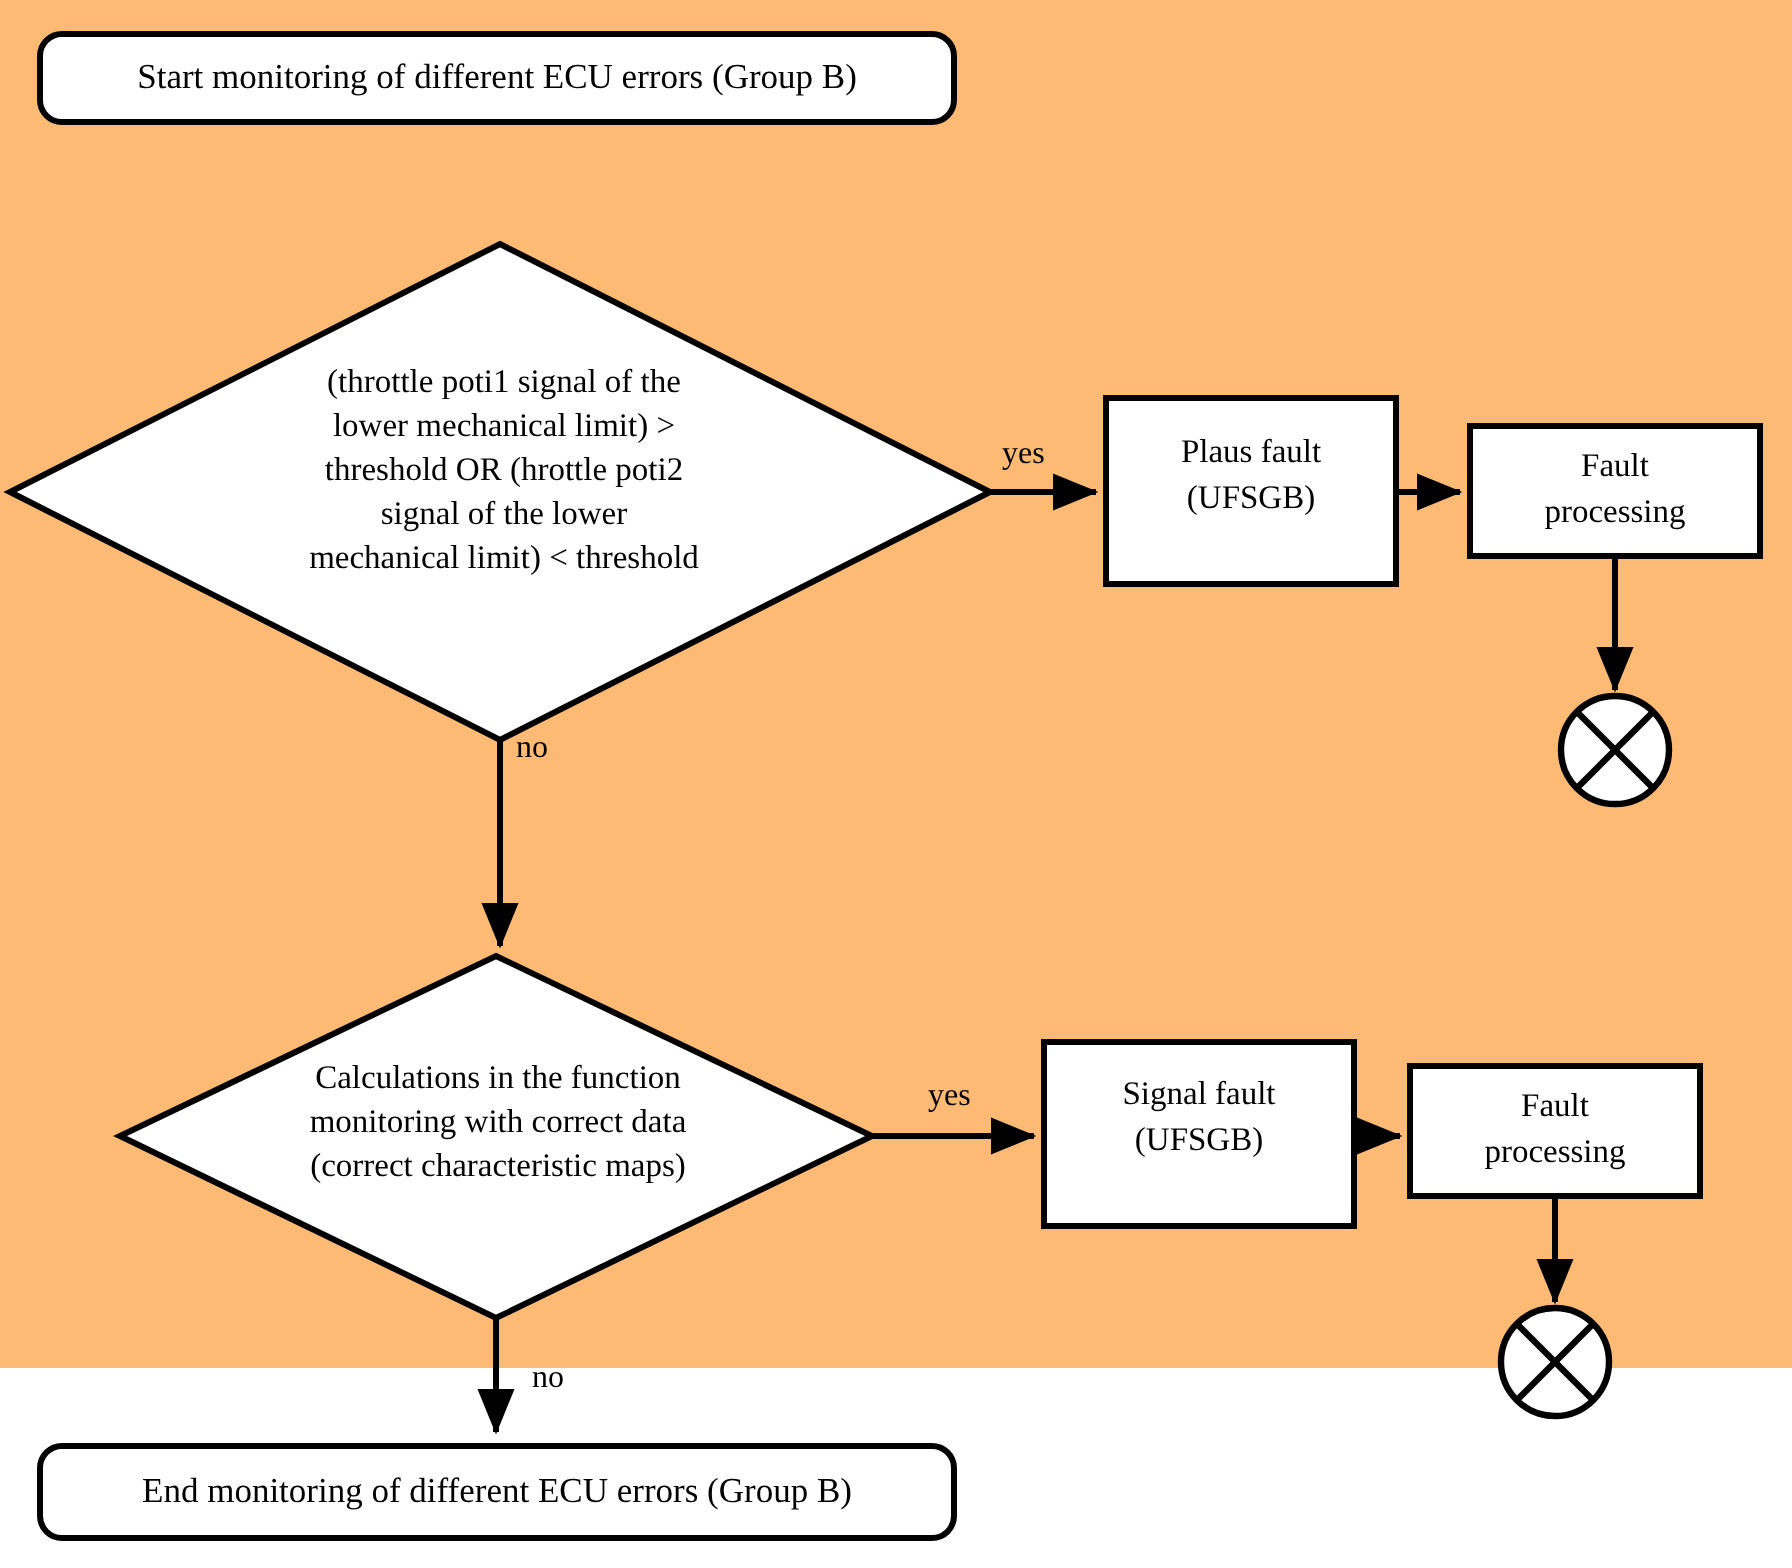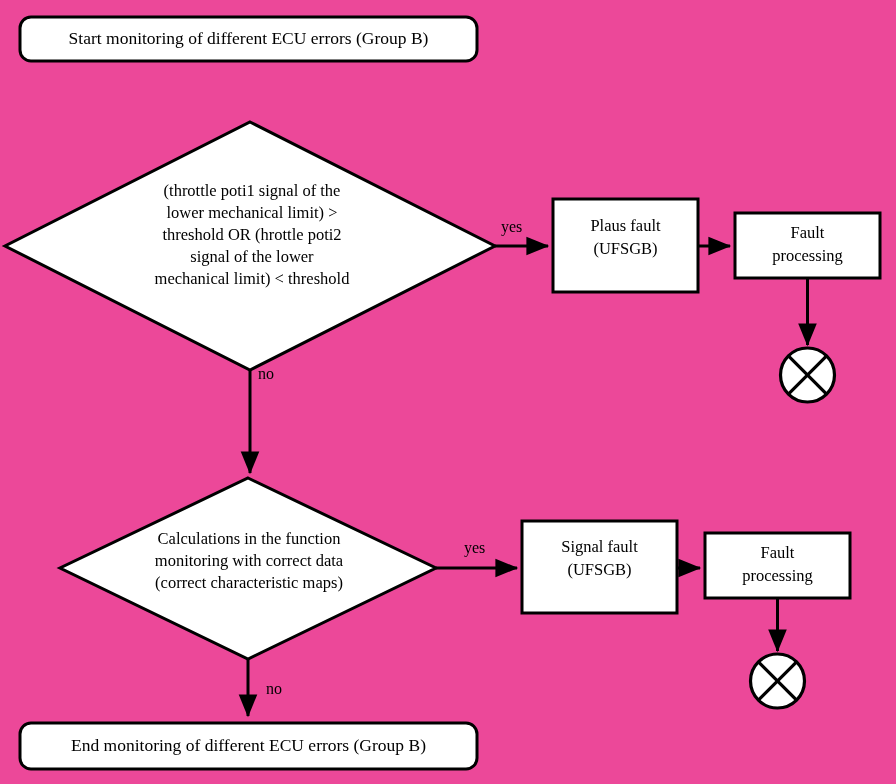--- a/index.html
+++ b/index.html
@@ -10,22 +10,22 @@
   }
   body {
     width: 896px;
     height: 784px;
     font-family: "Liberation Serif", "DejaVu Serif", serif;
     overflow: hidden;
   }
   #flowchart-root {
     position: relative;
     width: 896px;
-    height: 784px;
-    background: #ec4899;
+    height: 684px;
+    background: #fdba74;
   }
   svg#flow-svg {
     display: block;
     width: 896px;
     height: 784px;
   }
   .shape-stroke {
     fill: #ffffff;
     stroke: #000000;
     stroke-width: 3;

